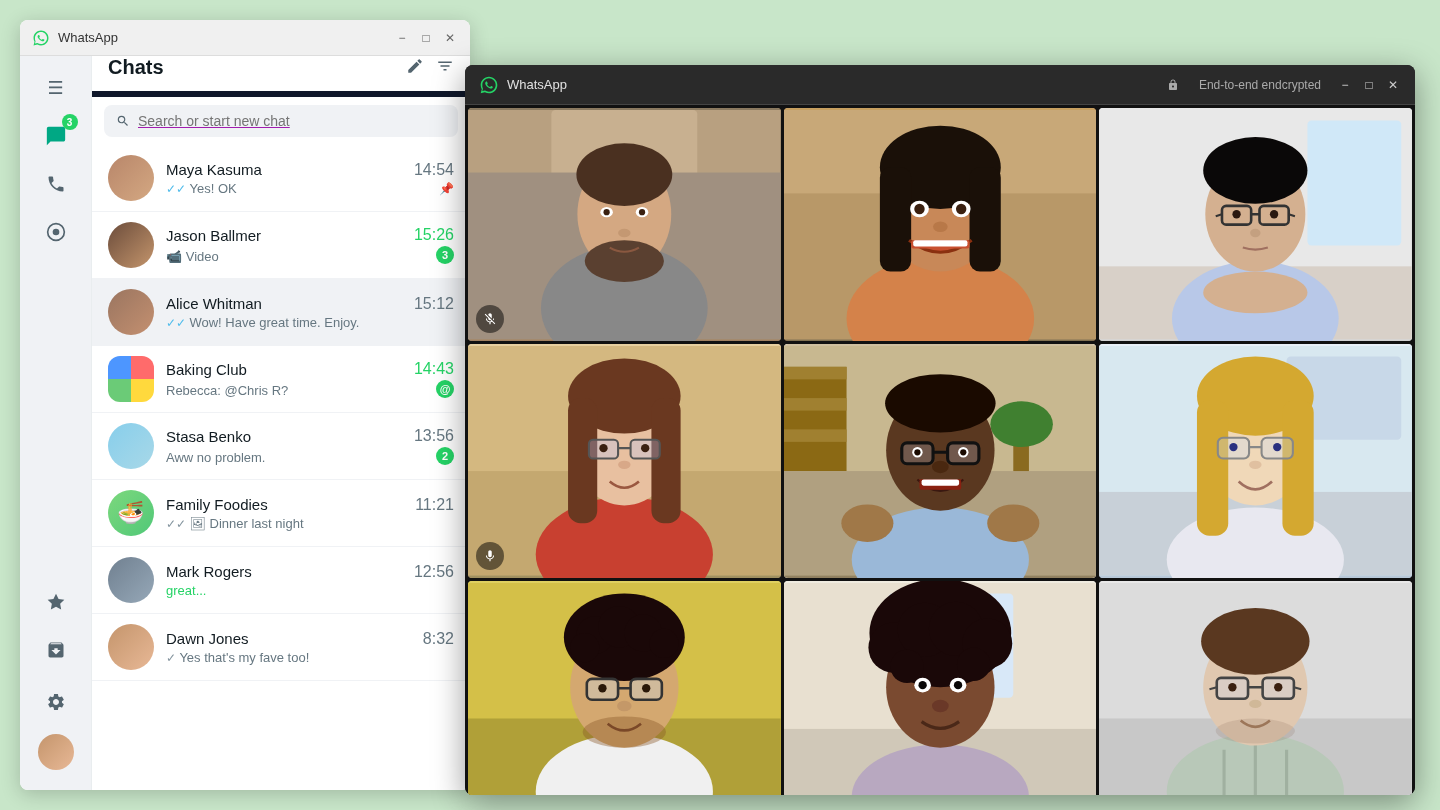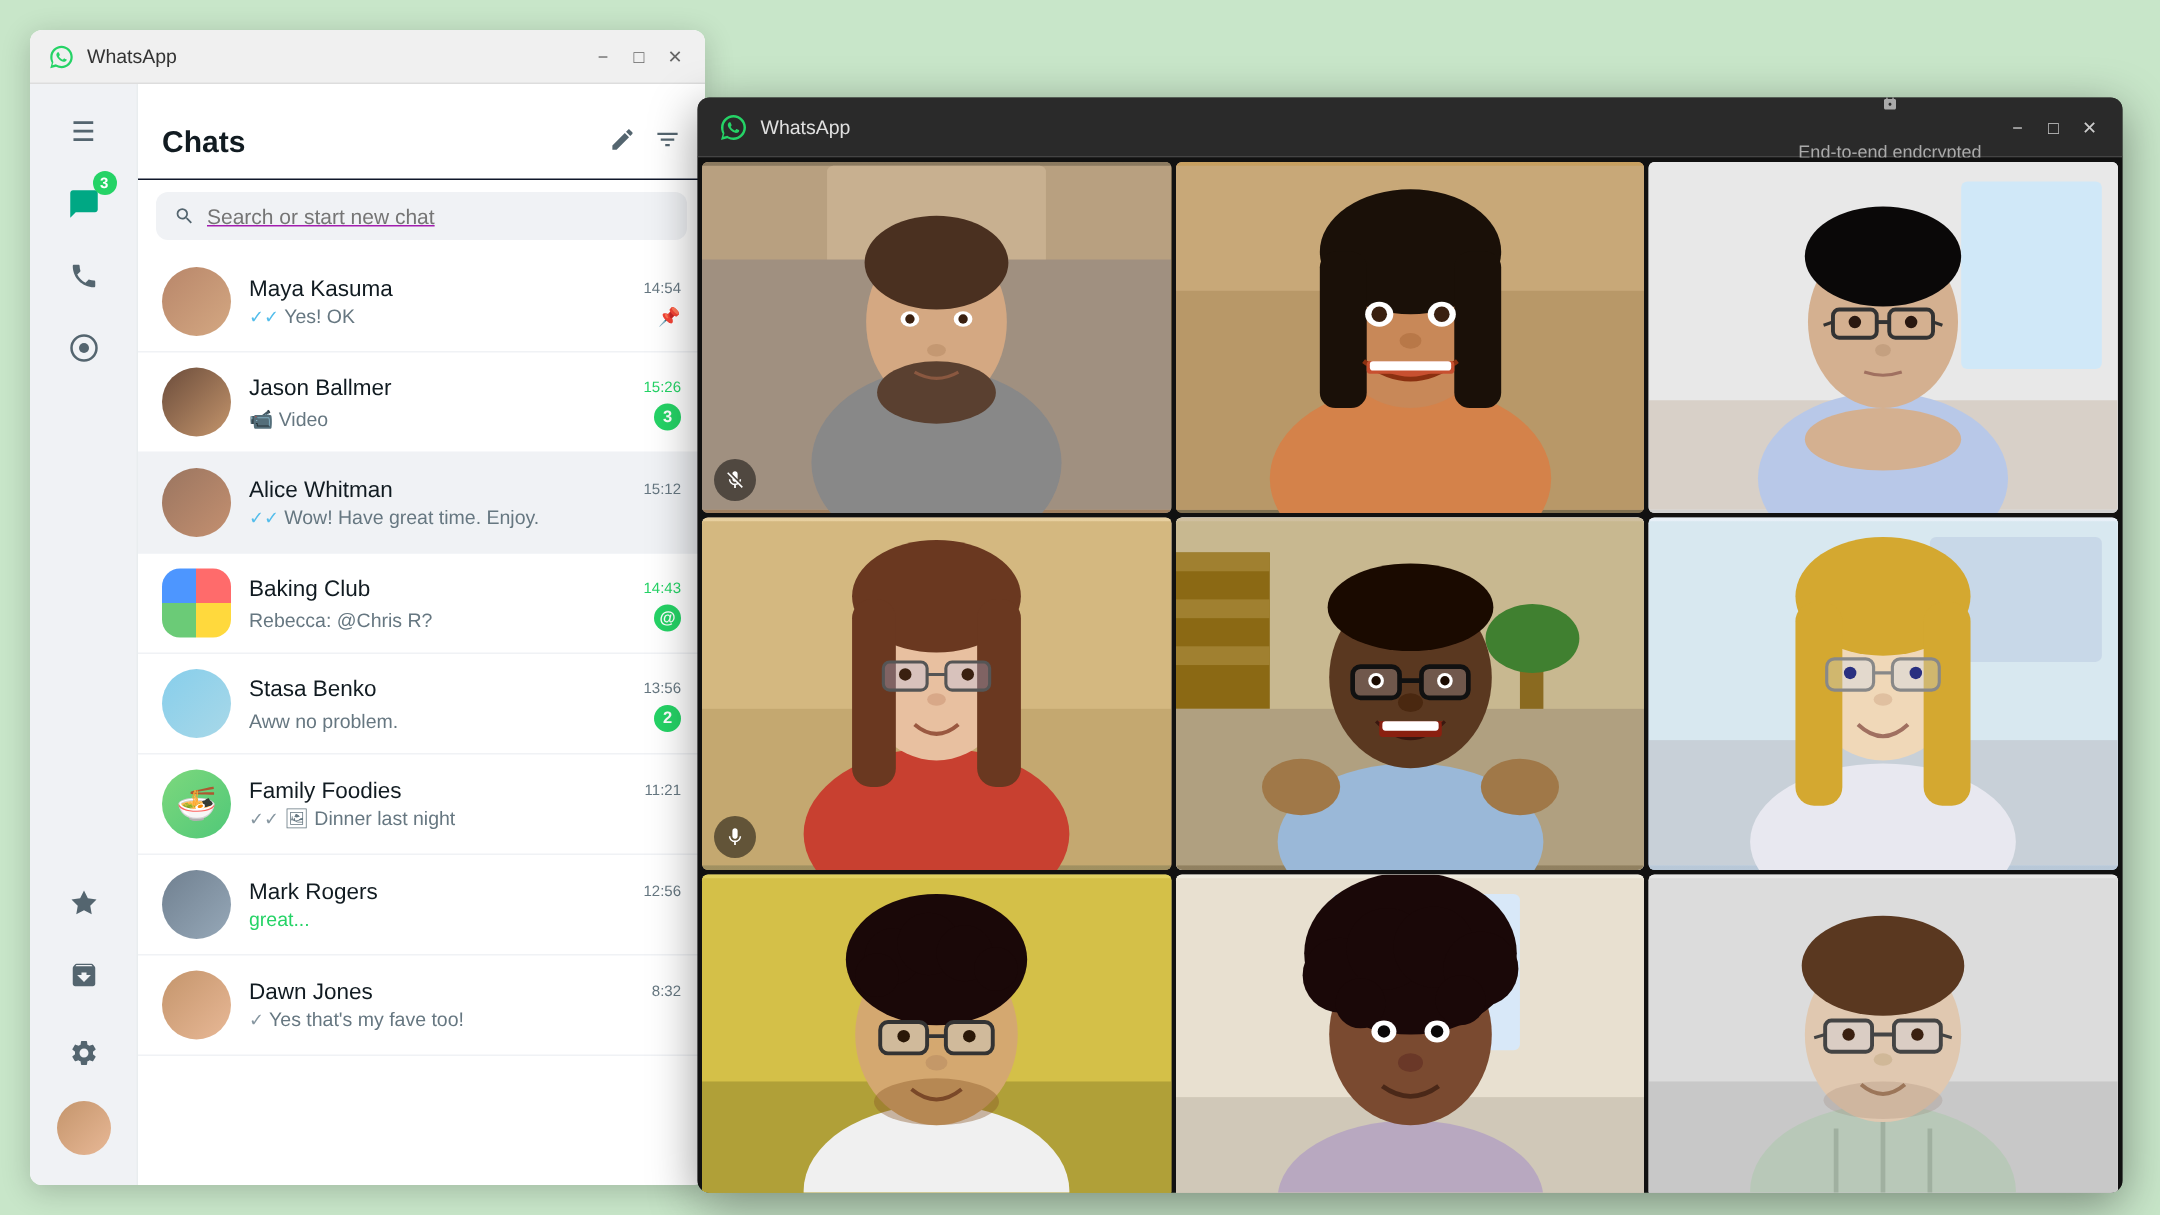--- a/index.html
+++ b/index.html
@@ -121,25 +121,25 @@
     }
 
     
     .chat-panel {
       flex: 1;
       display: flex;
       flex-direction: column;
       background: #fff;
     }
     .chat-header {
-      padding: 28px 16px 12px;
+      padding: 0 16px 12px;
       display: flex;
       align-items: center;
       justify-content: space-between;
-      border-bottom: 1px solid #0f172a;
+      border-bottom: 6px solid #0f172a;
     }
     .chat-header-title {
       font-size: 20px;
       font-weight: 600;
       color: #111b21;
     }
     .chat-header-icons {
       display: flex;
       gap: 12px;
       color: #54656f;
@@ -201,21 +201,21 @@
       justify-content: space-between;
       align-items: center;
       margin-bottom: 2px;
     }
     .chat-name {
       font-size: 15px;
       font-weight: 500;
       color: #111b21;
     }
     .chat-time {
-      font-size: 10px;
+      font-size: 16px;
       color: #667781;
     }
     .chat-time.green { color: #25d366; }
     .chat-preview-row {
       display: flex;
       justify-content: space-between;
       align-items: flex-end;
     }
     .chat-preview {
       font-size: 13px;
@@ -268,21 +268,20 @@
       font-size: 13px;
       color: #e0e0e0;
       flex: 1;
     }
     .video-encryption {
       font-size: 12px;
       color: #aaa;
       display: flex;
       align-items: center;
       gap: 20px;
-      flex-direction: column;
     }
     .video-title-controls {
       display: flex;
       gap: 8px;
       margin-left: 16px;
     }
     .video-title-btn {
       width: 16px;
       height: 16px;
       display: flex;

